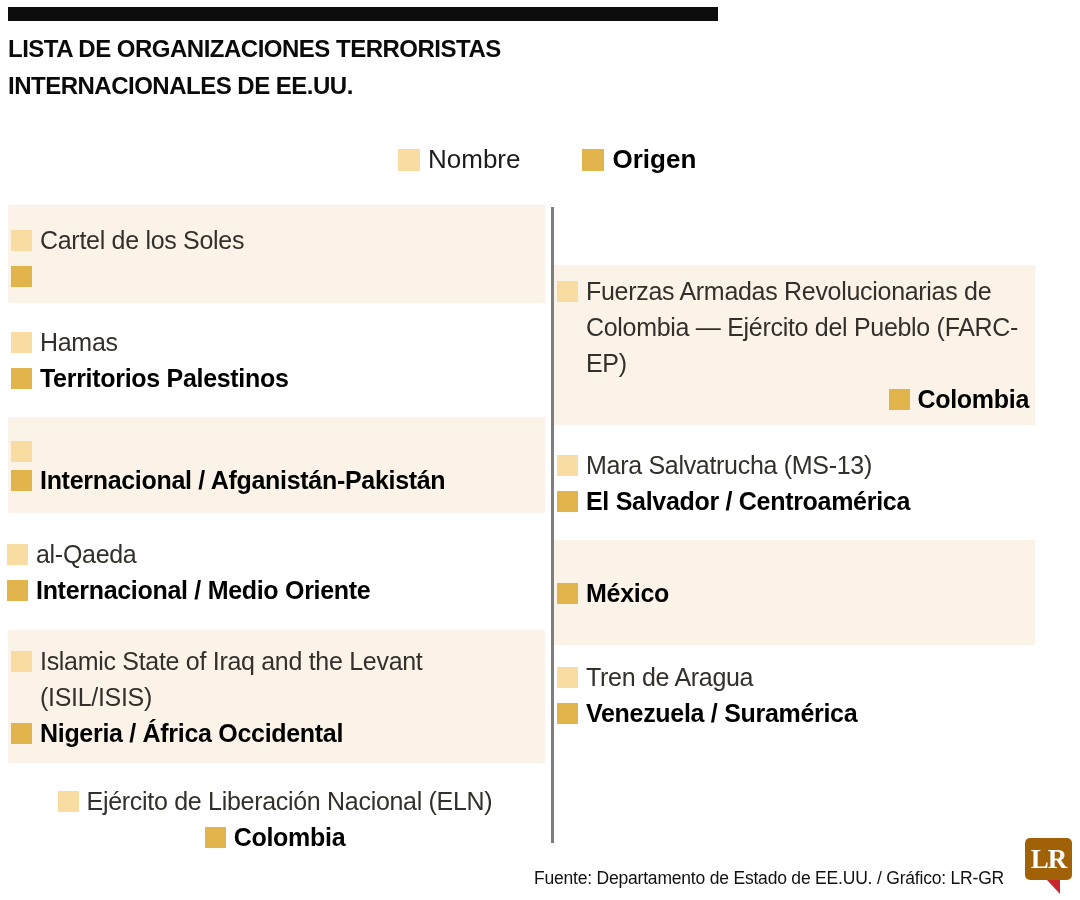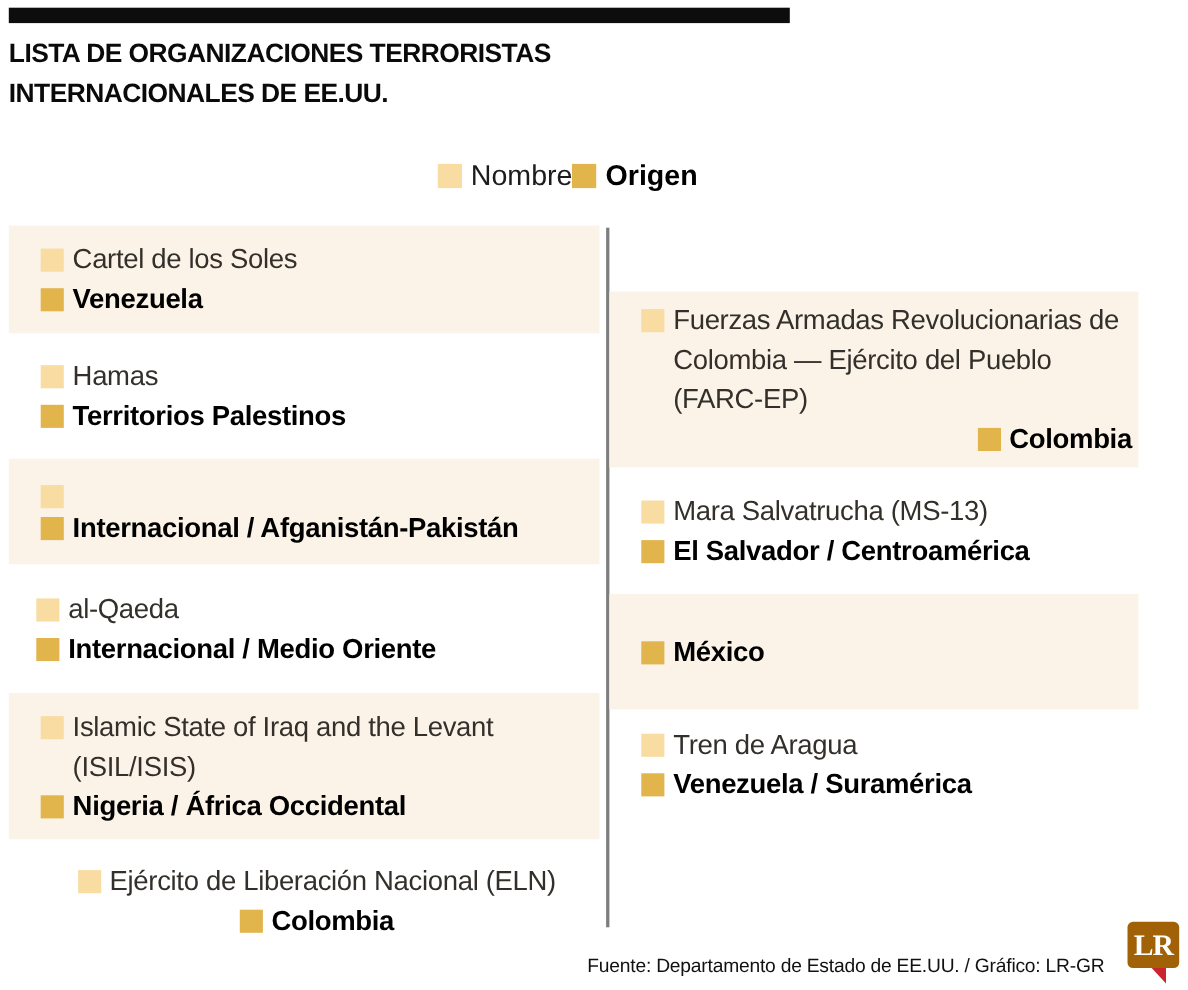--- a/index.html
+++ b/index.html
@@ -11,40 +11,40 @@
     position:absolute; left:8px; top:7px; width:710px; height:14px;
     background:#0d0d0d;
   }
   .title{
     position:absolute; left:8px; top:30px; width:740px;
     font-size:24px; line-height:37px; font-weight:700;
     letter-spacing:-0.5px; color:#0a0a0a; margin:0;
   }
   .legend{
     position:absolute; left:398px; top:144px;
-    display:flex; align-items:flex-start; 
+    display:flex; align-items:flex-start; gap:62px;
     font-size:26px; line-height:30px;
   }
   .legend-item{display:flex; align-items:flex-start;}
   .legend .sq{margin-top:5px;}
   .legend-name-label{color:#1c1c1c; font-weight:400;}
   .legend-origin-label{color:#000; font-weight:700;}
   .sq{
     flex:0 0 22px; width:22px; height:22px; margin-right:8px; display:inline-block;
   }
   .name-sq{background:#f8dca2;}
   .origin-sq{background:#e2b44c;}
   .divider{
     position:absolute; left:551px; top:207px; width:3px; height:636px;
     background:#7e7e7e;
   }
   .row{
     position:absolute; box-sizing:border-box;
     display:flex; flex-direction:column; justify-content:center;
-    padding:0 6px 0 29px;
+    padding:0 6px 0 3px;
   }
   .shaded{background:#fbf3e7;}
   .line{display:flex; font-size:25px; line-height:36px; letter-spacing:-0.3px;}
   .line .sq{flex:0 0 21px; width:21px; height:21px; margin:8px 8px 0 0;}
   .name-line{color:#33302c; font-weight:400;}
   .origin-line{color:#000; font-weight:700;}
   
   .l1{left:8px; top:205px; width:537px; height:98px;}
   .l2{left:8px; top:303px; width:537px; height:114px;}
   .l3{left:8px; top:417px; width:537px; height:96px;}
@@ -95,21 +95,20 @@
   <div class="divider"></div>
 
   <div>
     <div class="row l1 shaded">
       <div class="line name-line">
           <span class="sq name-sq"></span>
           <span>Cartel de los Soles</span>
         </div>
       <div class="line origin-line">
           <span class="sq origin-sq"></span>
-          <span>Venezuela</span>
         </div>
     </div>
     <div class="row l2">
       <div class="line name-line">
           <span class="sq name-sq"></span>
           <span>Hamas</span>
         </div>
       <div class="line origin-line">
           <span class="sq origin-sq"></span>
           <span>Territorios Palestinos</span>

